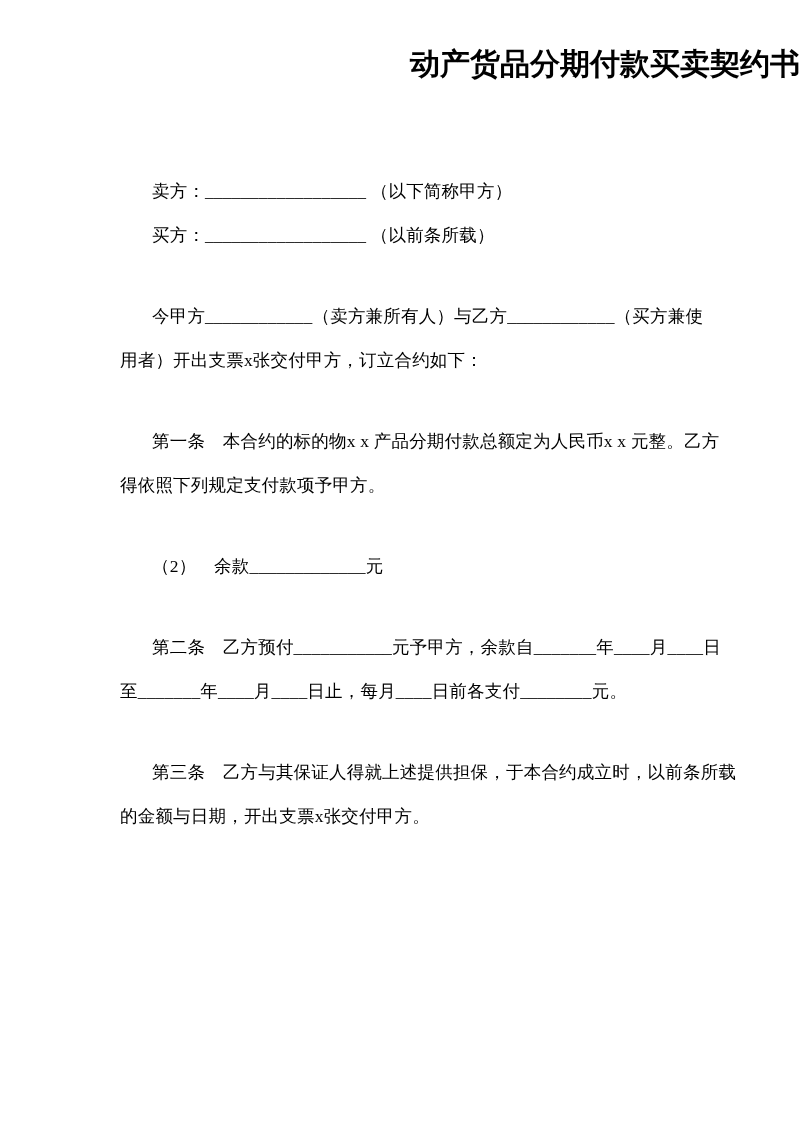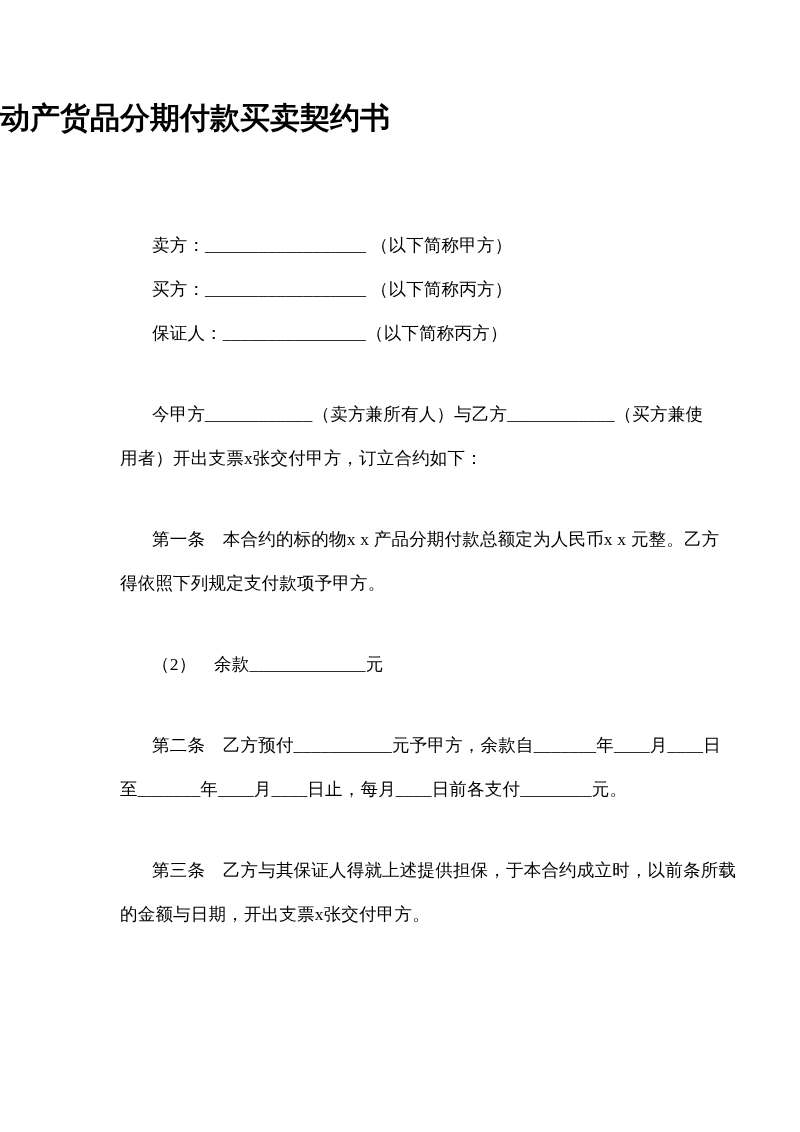--- a/index.html
+++ b/index.html
@@ -11,22 +11,22 @@
     position: relative;
     width: 800px;
     height: 1132px;
     background: #ffffff;
     color: #000000;
     font-family: "Liberation Serif", "DejaVu Serif", serif;
     overflow: hidden;
   }
   .title {
     margin: 0;
-    padding-top: 98px;
-    text-align: left;
+    padding-top: 44px;
+    text-align: right;
     font-family: "Liberation Sans", "DejaVu Sans", sans-serif;
     font-weight: 700;
     font-size: 30px;
     line-height: 40px;
   }
   .content {
     padding-left: 120px;
     padding-right: 69px;
   }
   .block {
@@ -49,22 +49,21 @@
 <body>
 
 <div class="page">
 
   <h1 class="title">动产货品分期付款买卖契约书</h1>
 
   <div class="content">
 
     <section class="block first-block">
       <div class="line indent">卖方：__________________ （以下简称甲方）</div>
-      <div class="line indent">买方：__________________ （以下简称丙方）</div>
-      <div class="line indent">保证人：________________（以下简称丙方）</div>
+      <div class="line indent">买方：__________________ （以前条所载）</div>
     </section>
 
     <section class="block">
       <div class="line indent">今甲方____________（卖方兼所有人）与乙方____________（买方兼使</div>
       <div class="line">用者）开出支票x张交付甲方，订立合约如下：</div>
     </section>
 
     <section class="block">
       <div class="line indent">第一条　本合约的标的物x x 产品分期付款总额定为人民币x x 元整。乙方</div>
       <div class="line">得依照下列规定支付款项予甲方。</div>

